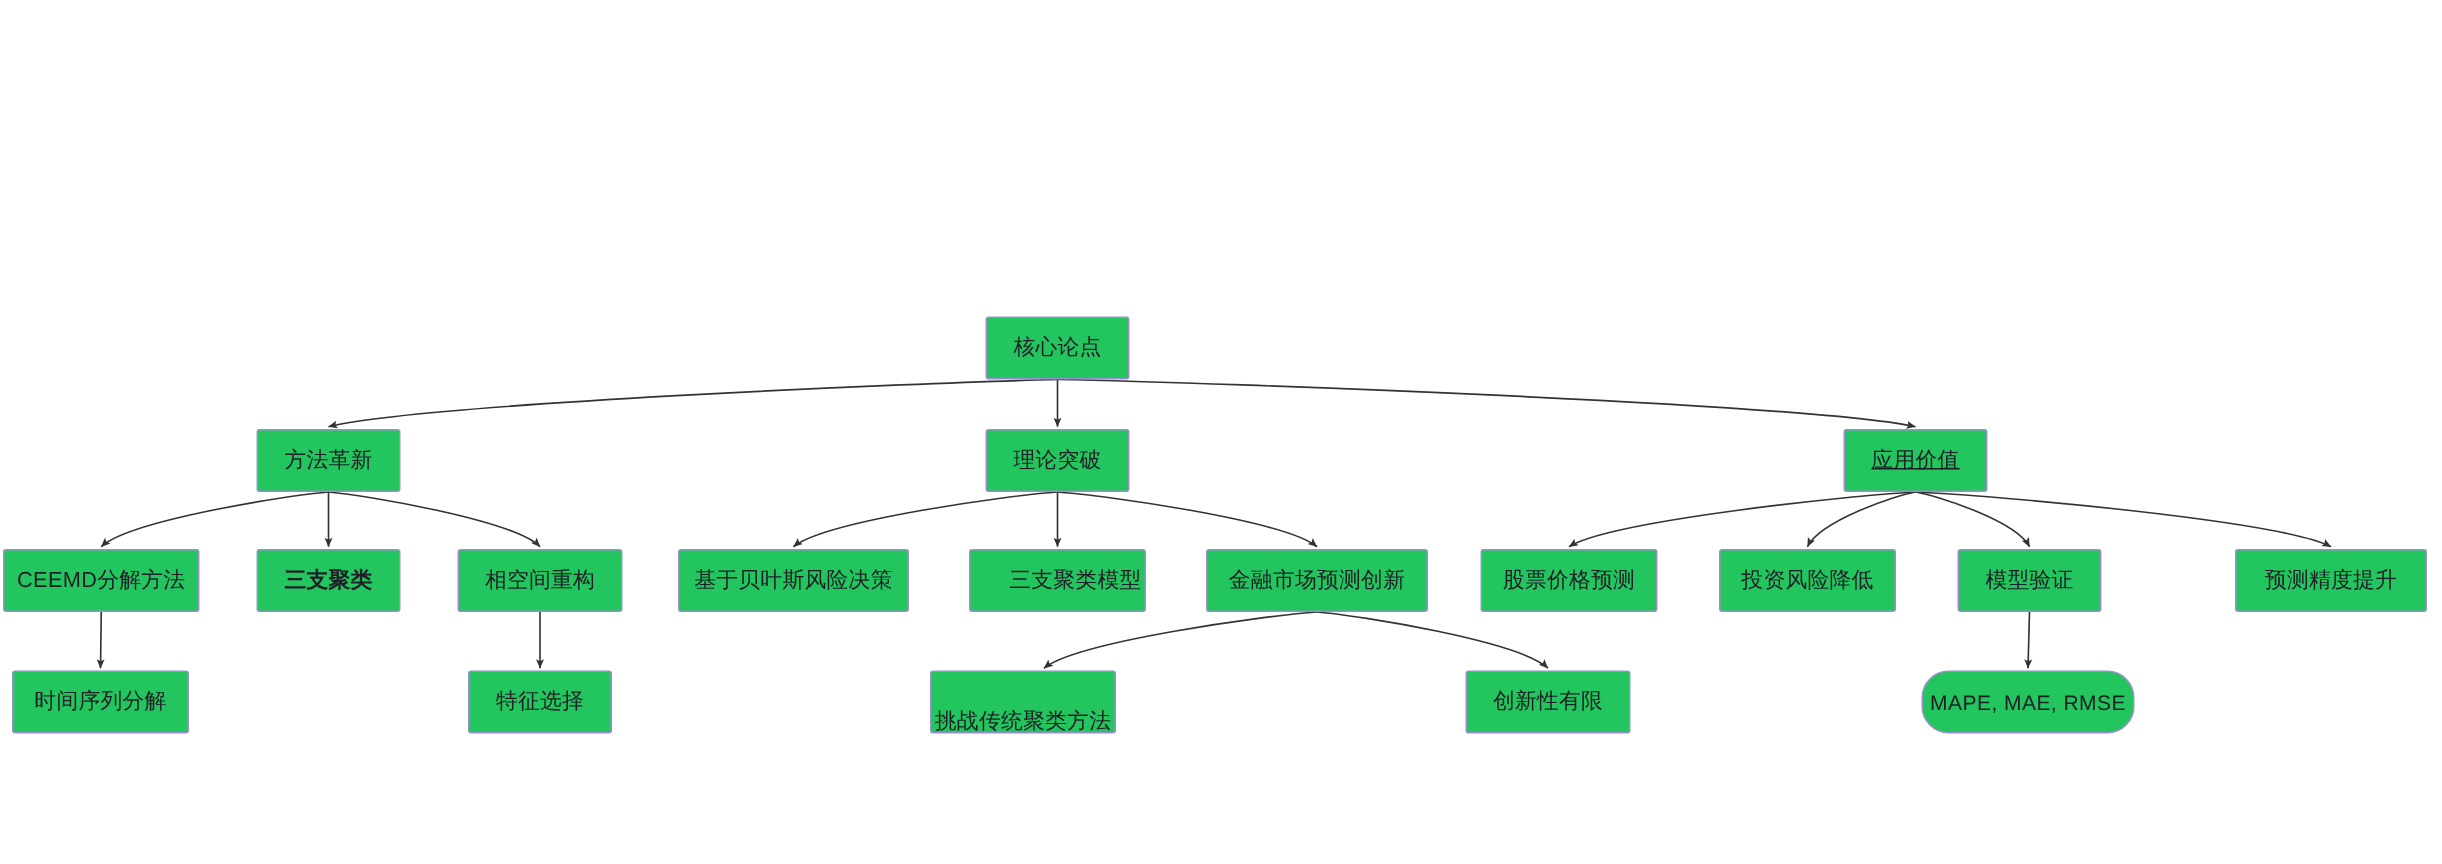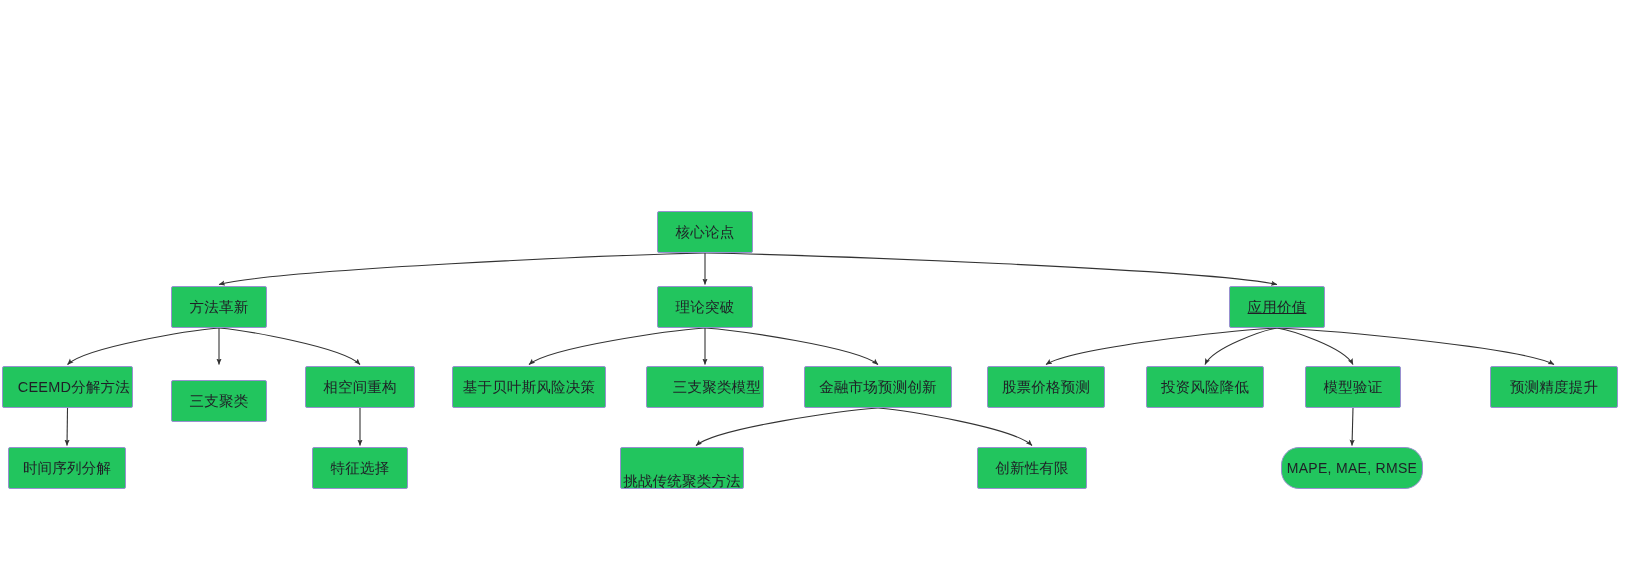--- a/index.html
+++ b/index.html
@@ -91,24 +91,24 @@
       </div>
       <div class="node" style="left: 171px; top: 286px; width: 96px; height: 42px;">
         <span class="node-label">方法革新</span>
       </div>
       <div class="node" style="left: 657px; top: 286px; width: 96px; height: 42px;">
         <span class="node-label">理论突破</span>
       </div>
       <div class="node" style="left: 1229px; top: 286px; width: 96px; height: 42px; text-decoration: underline;">
         <span class="node-label">应用价值</span>
       </div>
-      <div class="node" style="left: 2px; top: 366px; width: 131px; height: 42px; justify-content: flex-end;">
+      <div class="node" style="left: 2px; top: 366px; width: 131px; height: 42px;">
         <span class="node-label">CEEMD分解方法</span>
       </div>
-      <div class="node" style="left: 171px; top: 380px; width: 96px; height: 42px;">
+      <div class="node" style="left: 171px; top: 366px; width: 96px; height: 42px; font-weight: bold;">
         <span class="node-label">三支聚类</span>
       </div>
       <div class="node" style="left: 305px; top: 366px; width: 110px; height: 42px;">
         <span class="node-label">相空间重构</span>
       </div>
       <div class="node" style="left: 452px; top: 366px; width: 154px; height: 42px;">
         <span class="node-label">基于贝叶斯风险决策</span>
       </div>
       <div class="node" style="left: 646px; top: 366px; width: 118px; height: 42px; justify-content: flex-end;">
         <span class="node-label">三支聚类模型</span>

